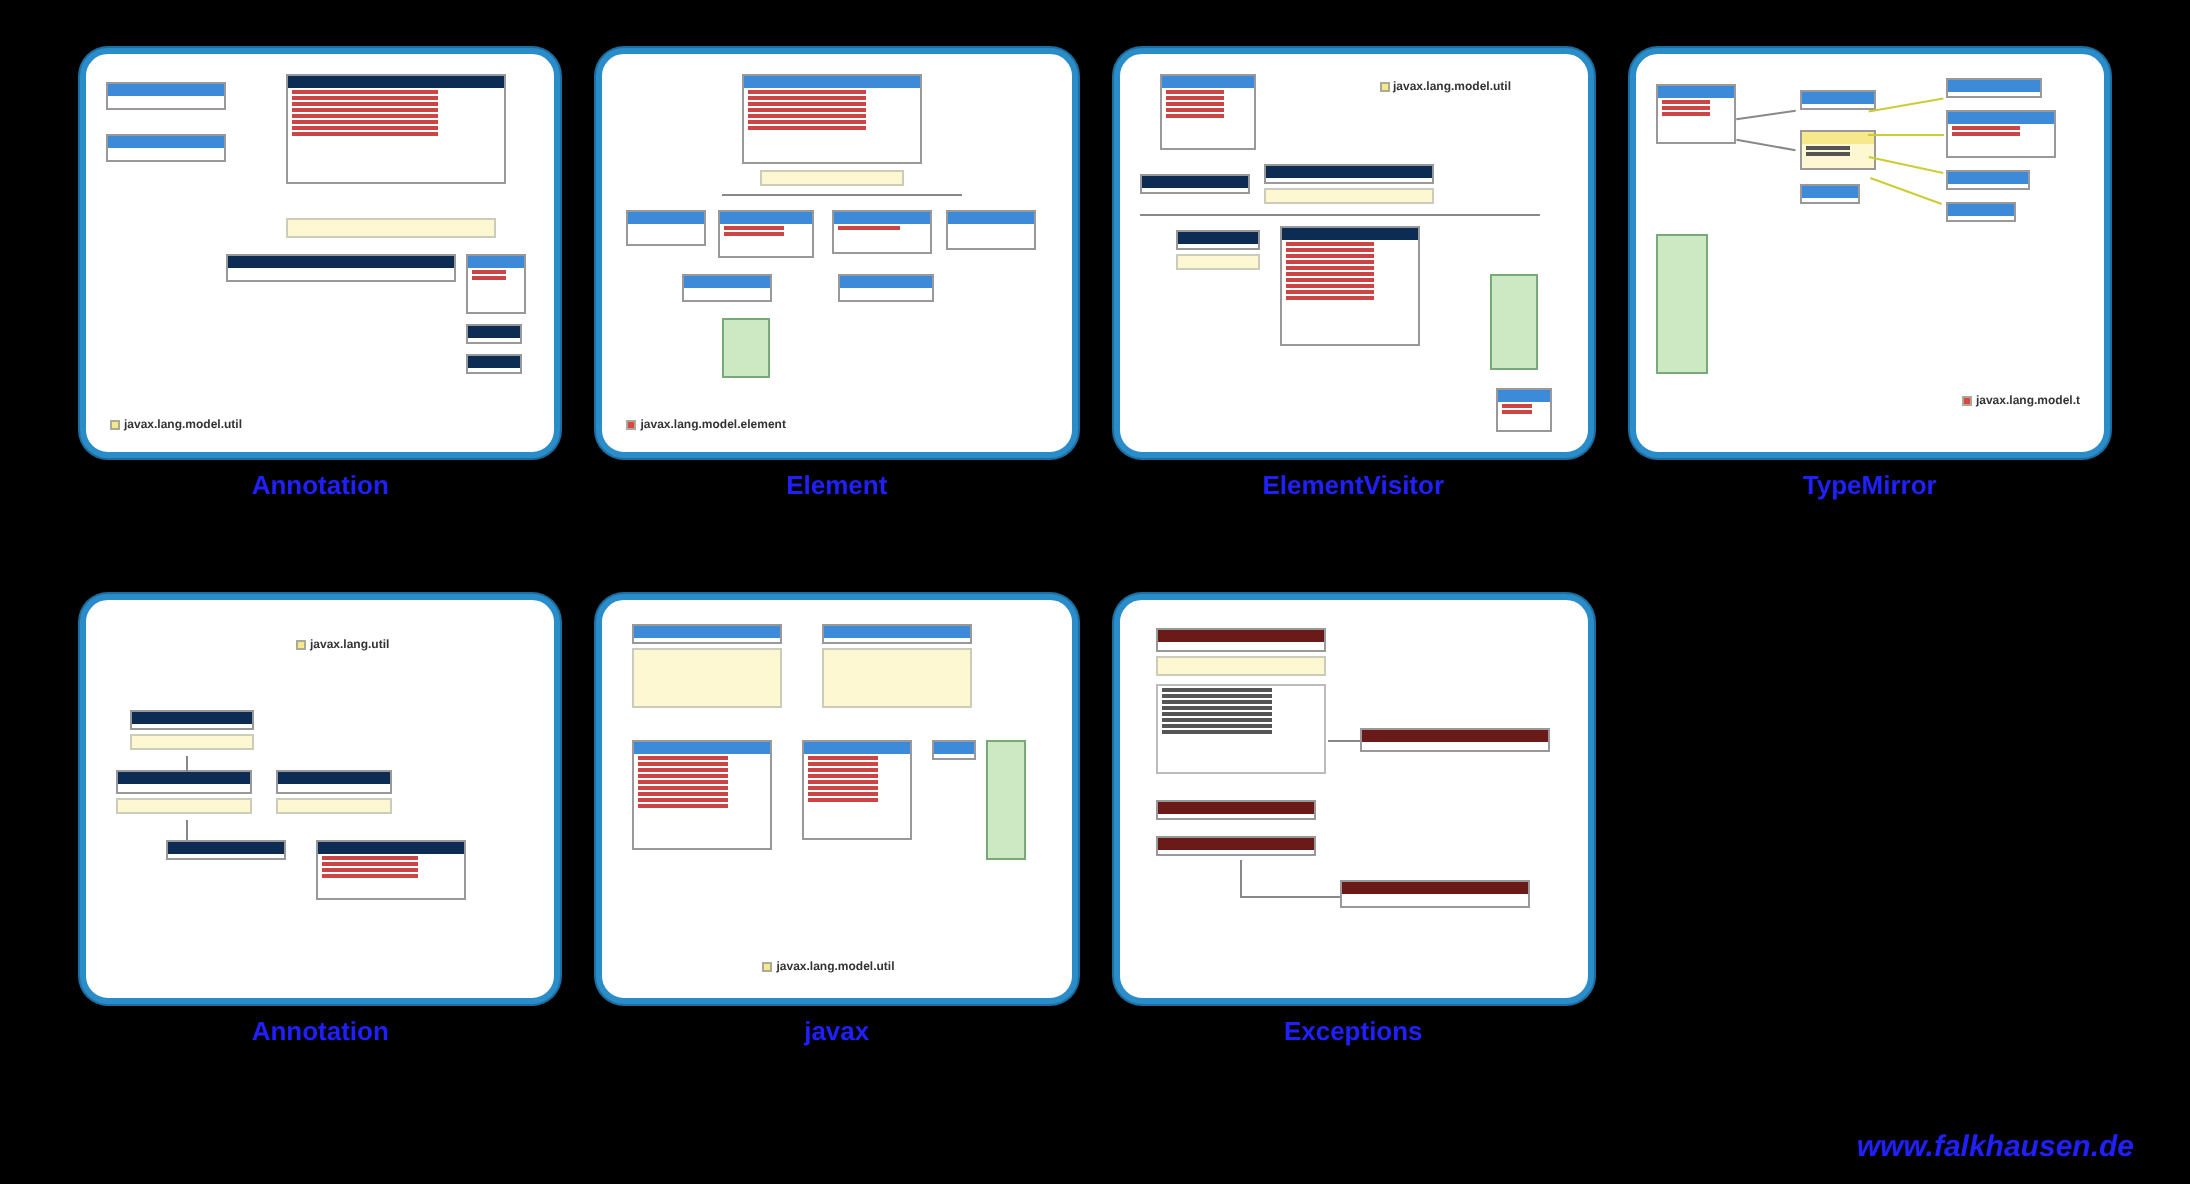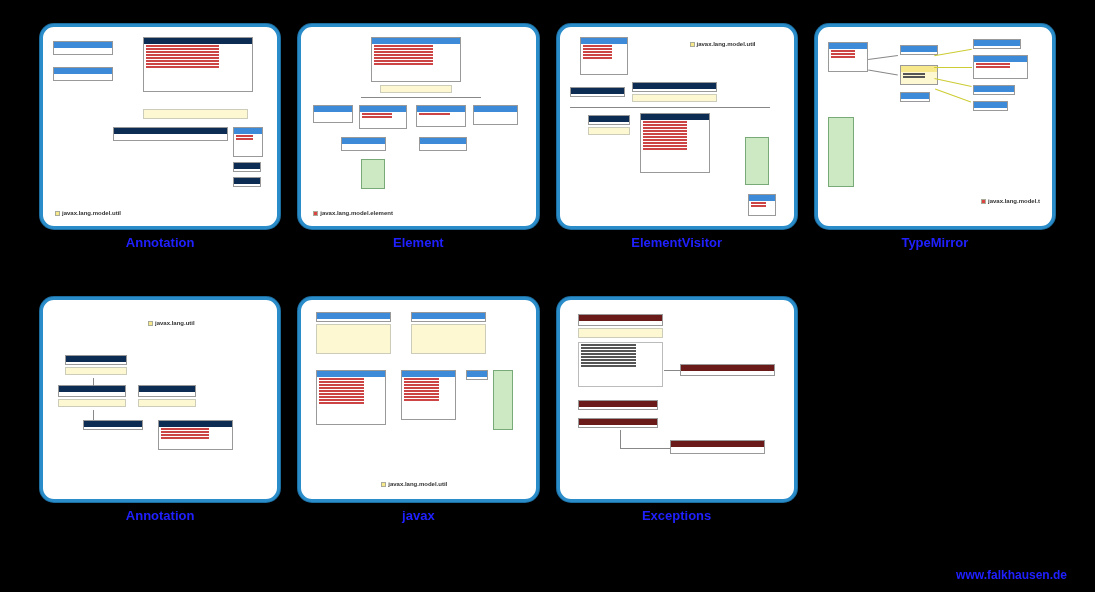--- a/index.html
+++ b/index.html
@@ -38,22 +38,23 @@
     font-weight: bold;
     font-size: 13px;
     margin-top: 6px;
     text-align: center;
   }
   .footer {
     position: absolute;
     right: 28px;
     bottom: 10px;
     color: #2020ff;
-    font-size: 12px;
+    font-size: 15px;
     font-weight: bold;
+    font-style: italic;
   }
   
   .box { position:absolute; background:#fff; border:1px solid #999; font-size:4px; line-height:1; }
   .hdr { background:#3d8bd8; height:6px; width:100%; }
   .hdr.dark { background:#0d2c54; }
   .hdr.maroon { background:#6b1a1a; }
   .hdr.yellow { background:#f7e98b; }
   .body-lines { padding:1px 2px; }
   .body-lines div { height:2px; margin-bottom:1px; background:#c44; width:70%; }
   .body-lines div.b { background:#555; }

